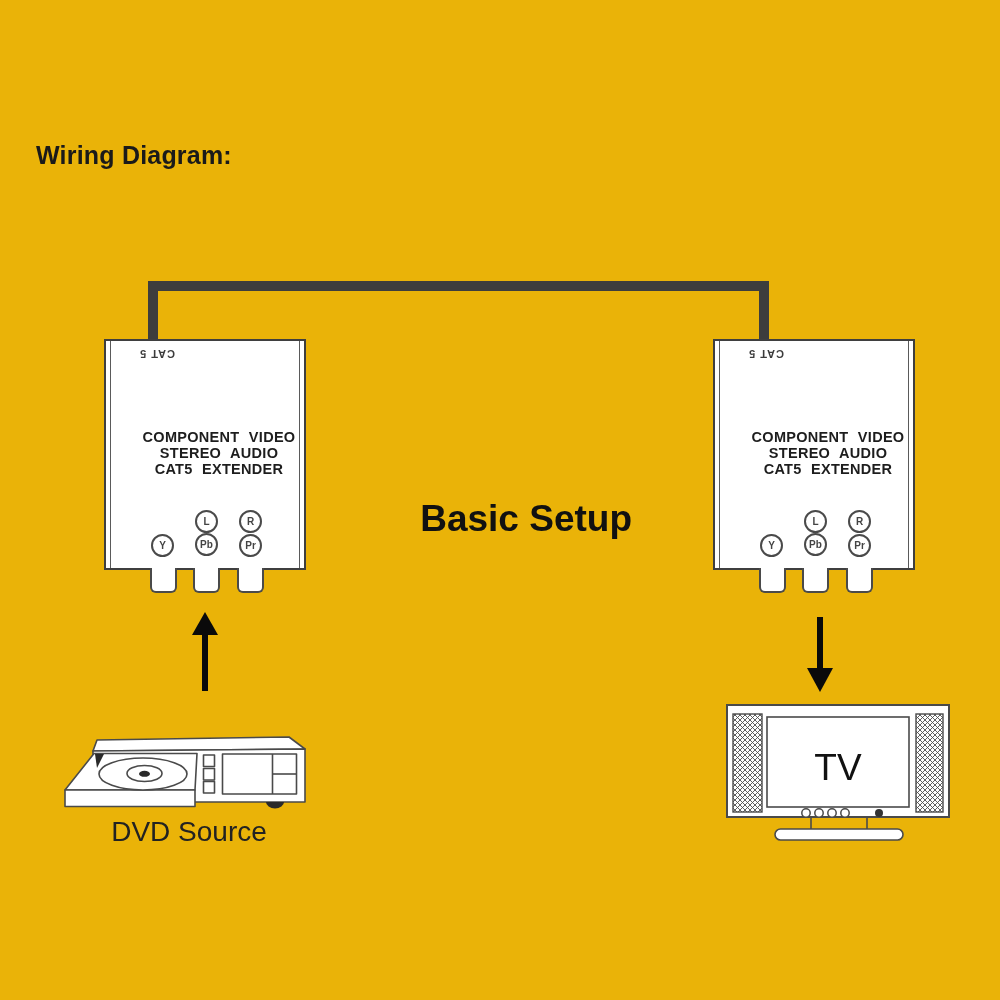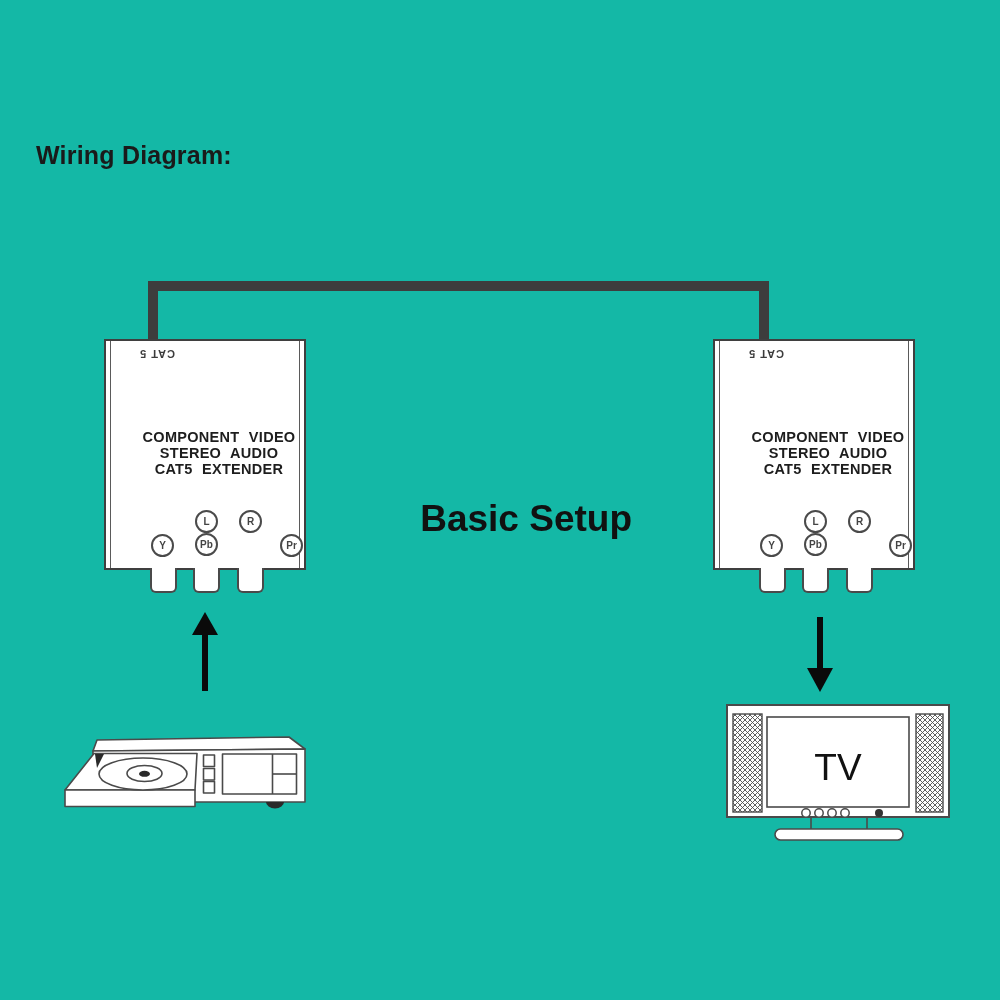--- a/index.html
+++ b/index.html
@@ -5,21 +5,21 @@
   * { margin: 0; padding: 0; box-sizing: border-box; }
   html, body { background: #ffffff; }
   body {
     font-family: "Liberation Sans", "DejaVu Sans", sans-serif;
     color: #1a1a1a;
   }
   .canvas {
     position: relative;
     width: 1000px;
     height: 1000px;
-    background: #14b8a6;
+    background: #eab308;
     overflow: hidden;
   }
 
   
   .page-title {
     position: absolute; left: 36px; top: 141px;
     font-size: 25px; font-weight: bold; letter-spacing: 0.2px;
   }
   .cable-label {
     position: absolute; left: 377px; top: 236px; width: 240px;
@@ -66,21 +66,21 @@
   .port-circle {
     position: absolute; width: 23px; height: 23px;
     border: 2px solid #4a4a4a; border-radius: 50%;
     display: flex; align-items: center; justify-content: center;
     font-size: 10px; font-weight: bold; color: #444; background: #fff;
   }
   .port-l  { left: 89px;  top: 169px; }
   .port-r  { left: 133px; top: 169px; }
   .port-y  { left: 45px;  top: 193px; }
   .port-pb { left: 89px;  top: 192px; }
-  .port-pr { left: 133px; top: 193px; margin-left: 41px; }
+  .port-pr { left: 133px; top: 193px; }
   .tab {
     position: absolute; top: 100%; width: 27px; height: 25px;
     border: 2px solid #4a4a4a; border-top: none;
     border-radius: 0 0 6px 6px; background: #fff;
   }
   .tab-1 { left: 44px; }
   .tab-2 { left: 87px; }
   .tab-3 { left: 131px; }
 
   
@@ -181,20 +181,21 @@
       <polygon points="34,29.5 137,29.5 135,66 5,66"></polygon>
       <polygon points="5,66 135,66 135,82.5 5,82.5"></polygon>
       <polygon points="35,30 44,30 37,44" fill="#2a2a2a" stroke="none"></polygon>
 
       <ellipse cx="83" cy="50" rx="44" ry="16"></ellipse>
       <ellipse cx="84.5" cy="49.5" rx="17.5" ry="8"></ellipse>
       <ellipse cx="84.5" cy="49.8" rx="5.5" ry="3" fill="#2a2a2a" stroke="none"></ellipse>
     </g>
   </svg>
 
+  <div class="dvd-label">DVD Source</div>
 
   <svg class="tv-svg" width="240" height="145" viewBox="0 0 240 145">
     <defs>
       <pattern id="crosshatch" width="5" height="5" patternUnits="userSpaceOnUse">
         <path d="M0,5 L5,0 M0,0 L5,5" stroke="#4f4f4f" stroke-width="0.9"></path>
       </pattern>
     </defs>
     <g fill="#ffffff" stroke="#4a4a4a">
 
       <rect x="7" y="5" width="222" height="112" stroke-width="2"></rect>

